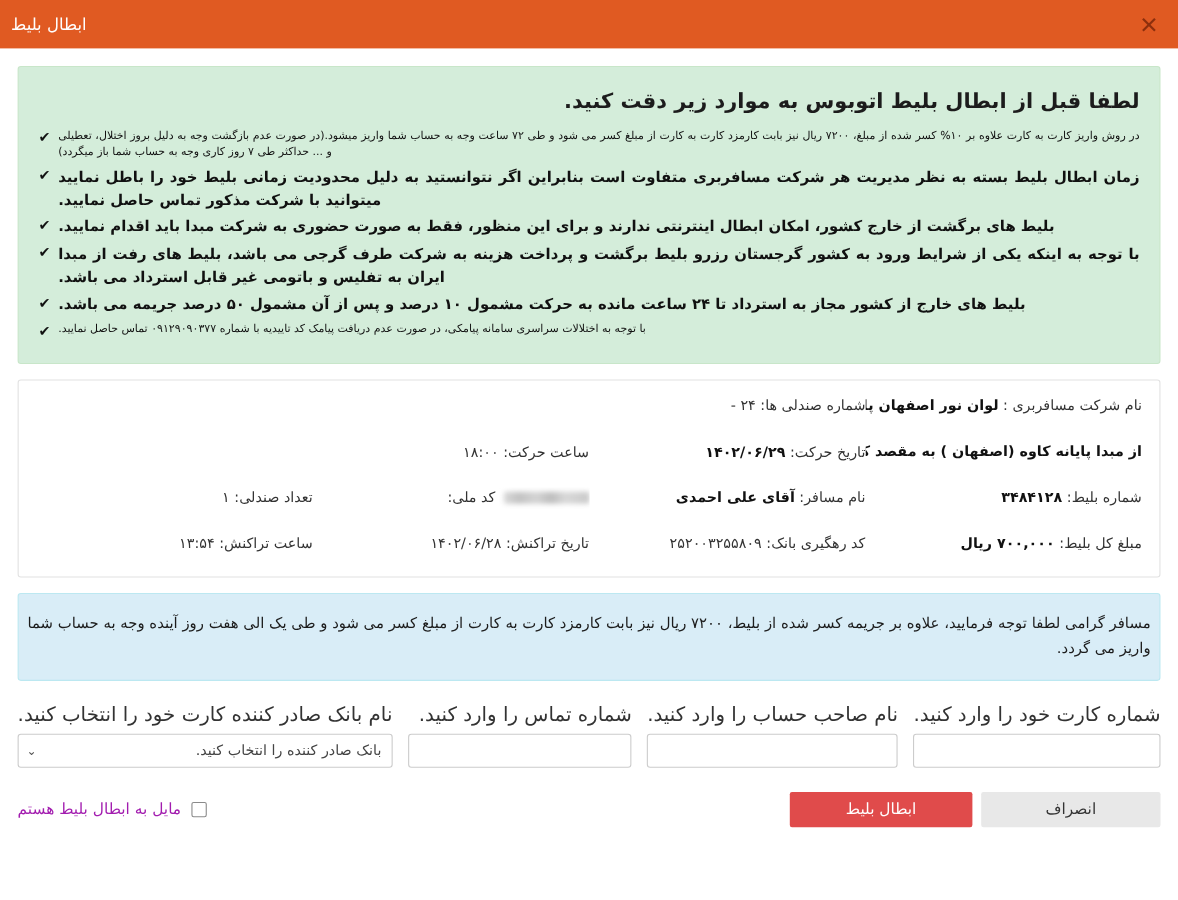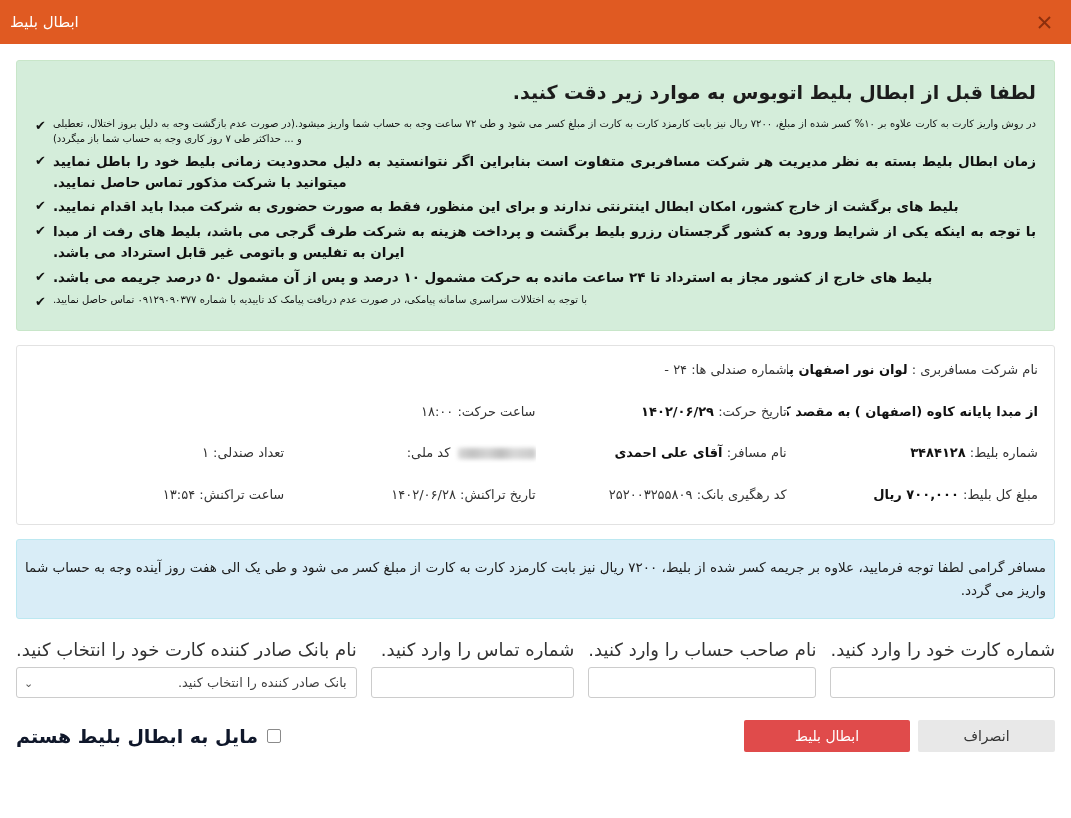--- a/index.html
+++ b/index.html
@@ -219,23 +219,23 @@
     justify-content: space-between;
   }
   .confirm-box {
     display: flex;
     flex-direction: row;
     align-items: center;
     gap: 9px;
     order: 2;
   }
   .confirm-label {
-    font-size: 19px;
-    font-weight: bold;
-    color: #0f172a;
+    font-size: 14px;
+    font-weight: normal;
+    color: #a21caf;
     white-space: nowrap;
   }
   .confirm-check {
     width: 14px;
     height: 14px;
     border: 1px solid #8a8a8a;
     border-radius: 2px;
     background: #fff;
     appearance: none;
     -webkit-appearance: none;
@@ -260,21 +260,21 @@
   }
   .btn-cancel-ticket {
     background: #e04b4b;
     color: #ffffff;
     width: 166px;
     border-radius: 2px;
   }
   .btn-dismiss {
     background: #e8e8e8;
     color: #333333;
-    width: 137px;
+    width: 163px;
     border-radius: 2px;
     margin-right: 0;
   }
   .sep { width: 8px; }
 </style>
 </head>
 <body>
 
 <div class="titlebar">
   <button class="close-btn" aria-label="close">

